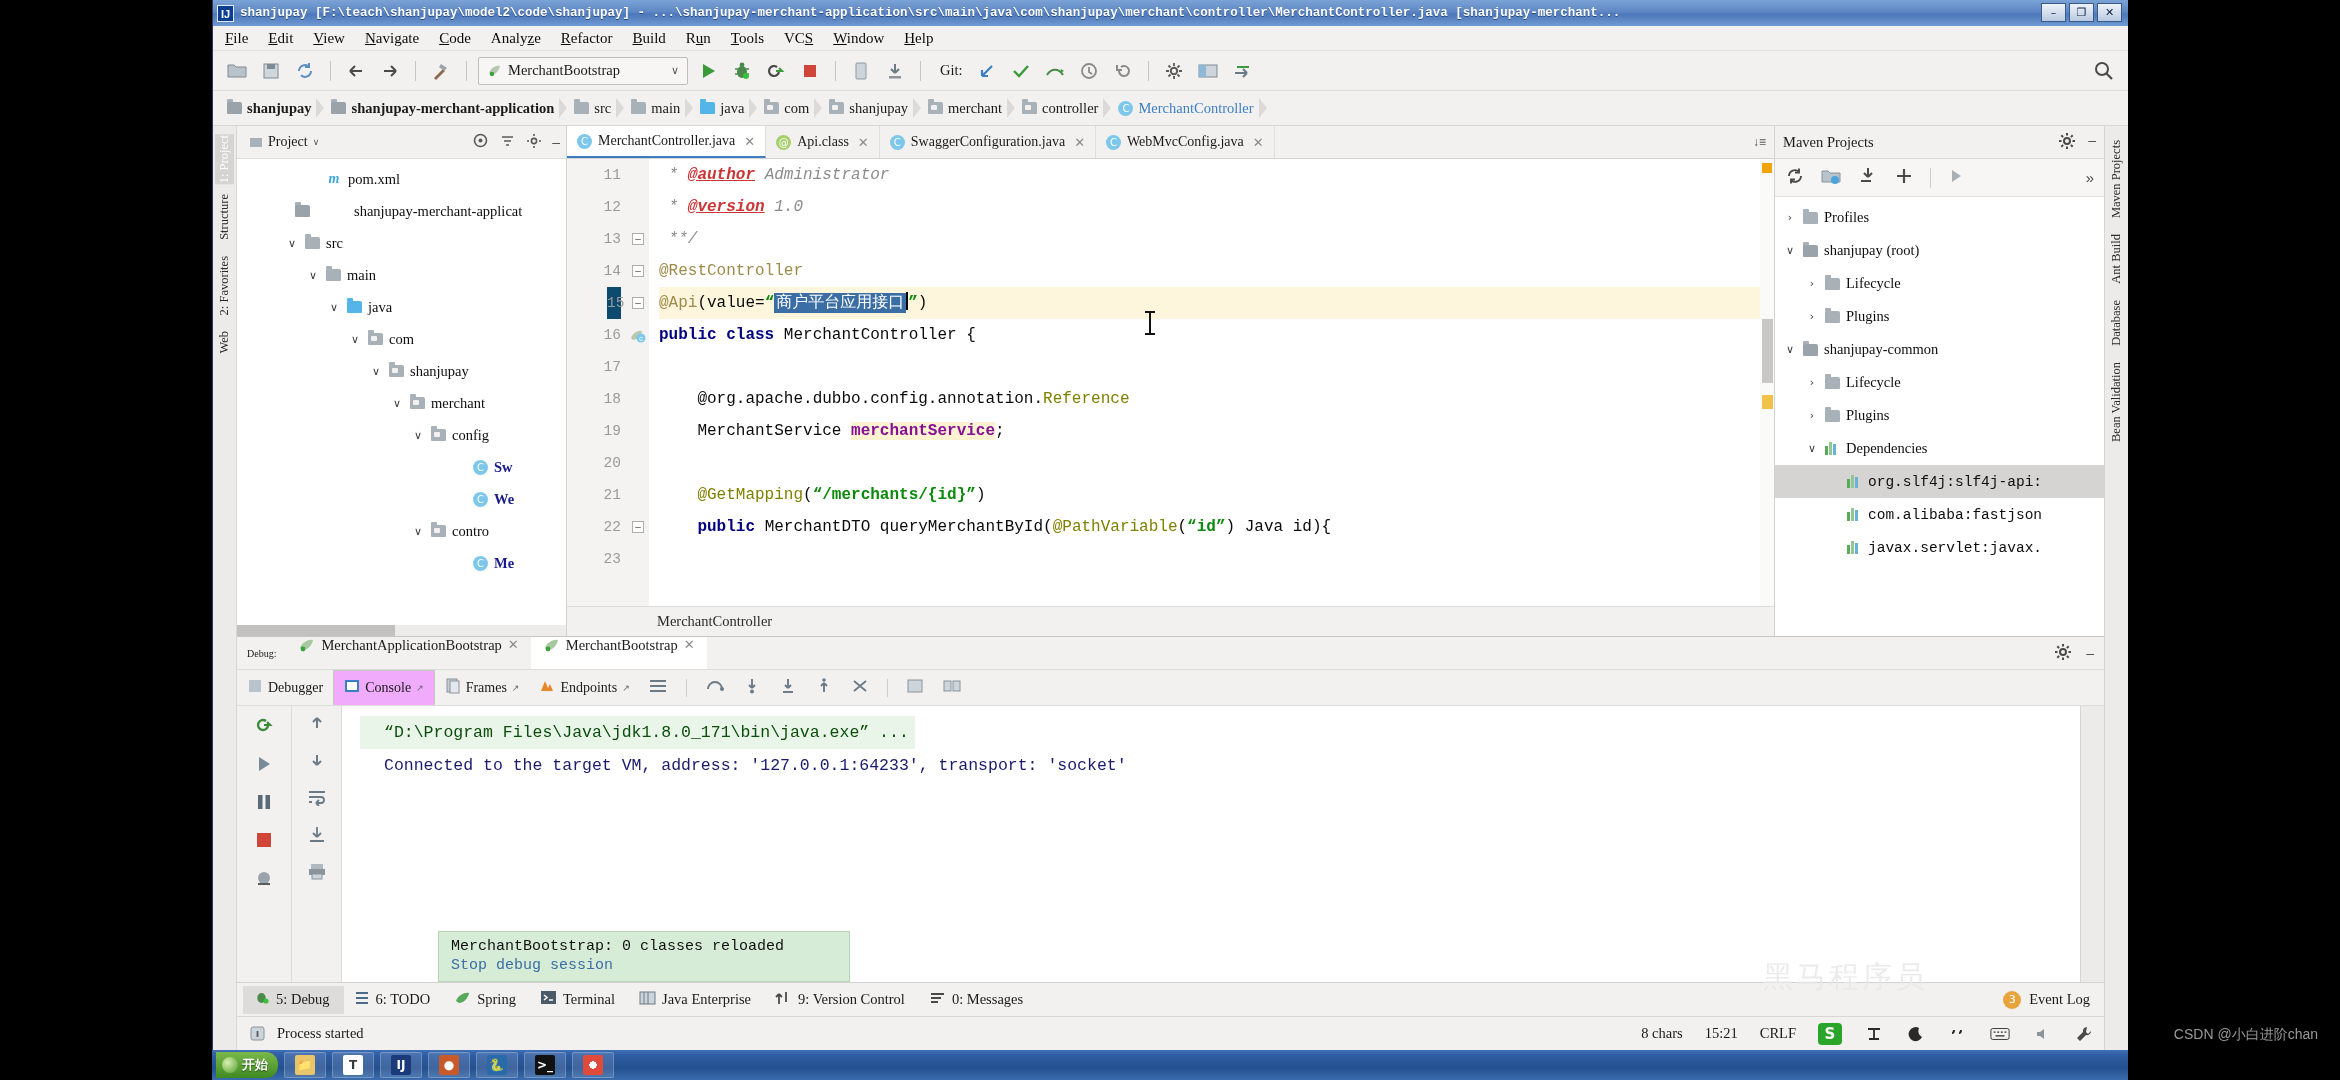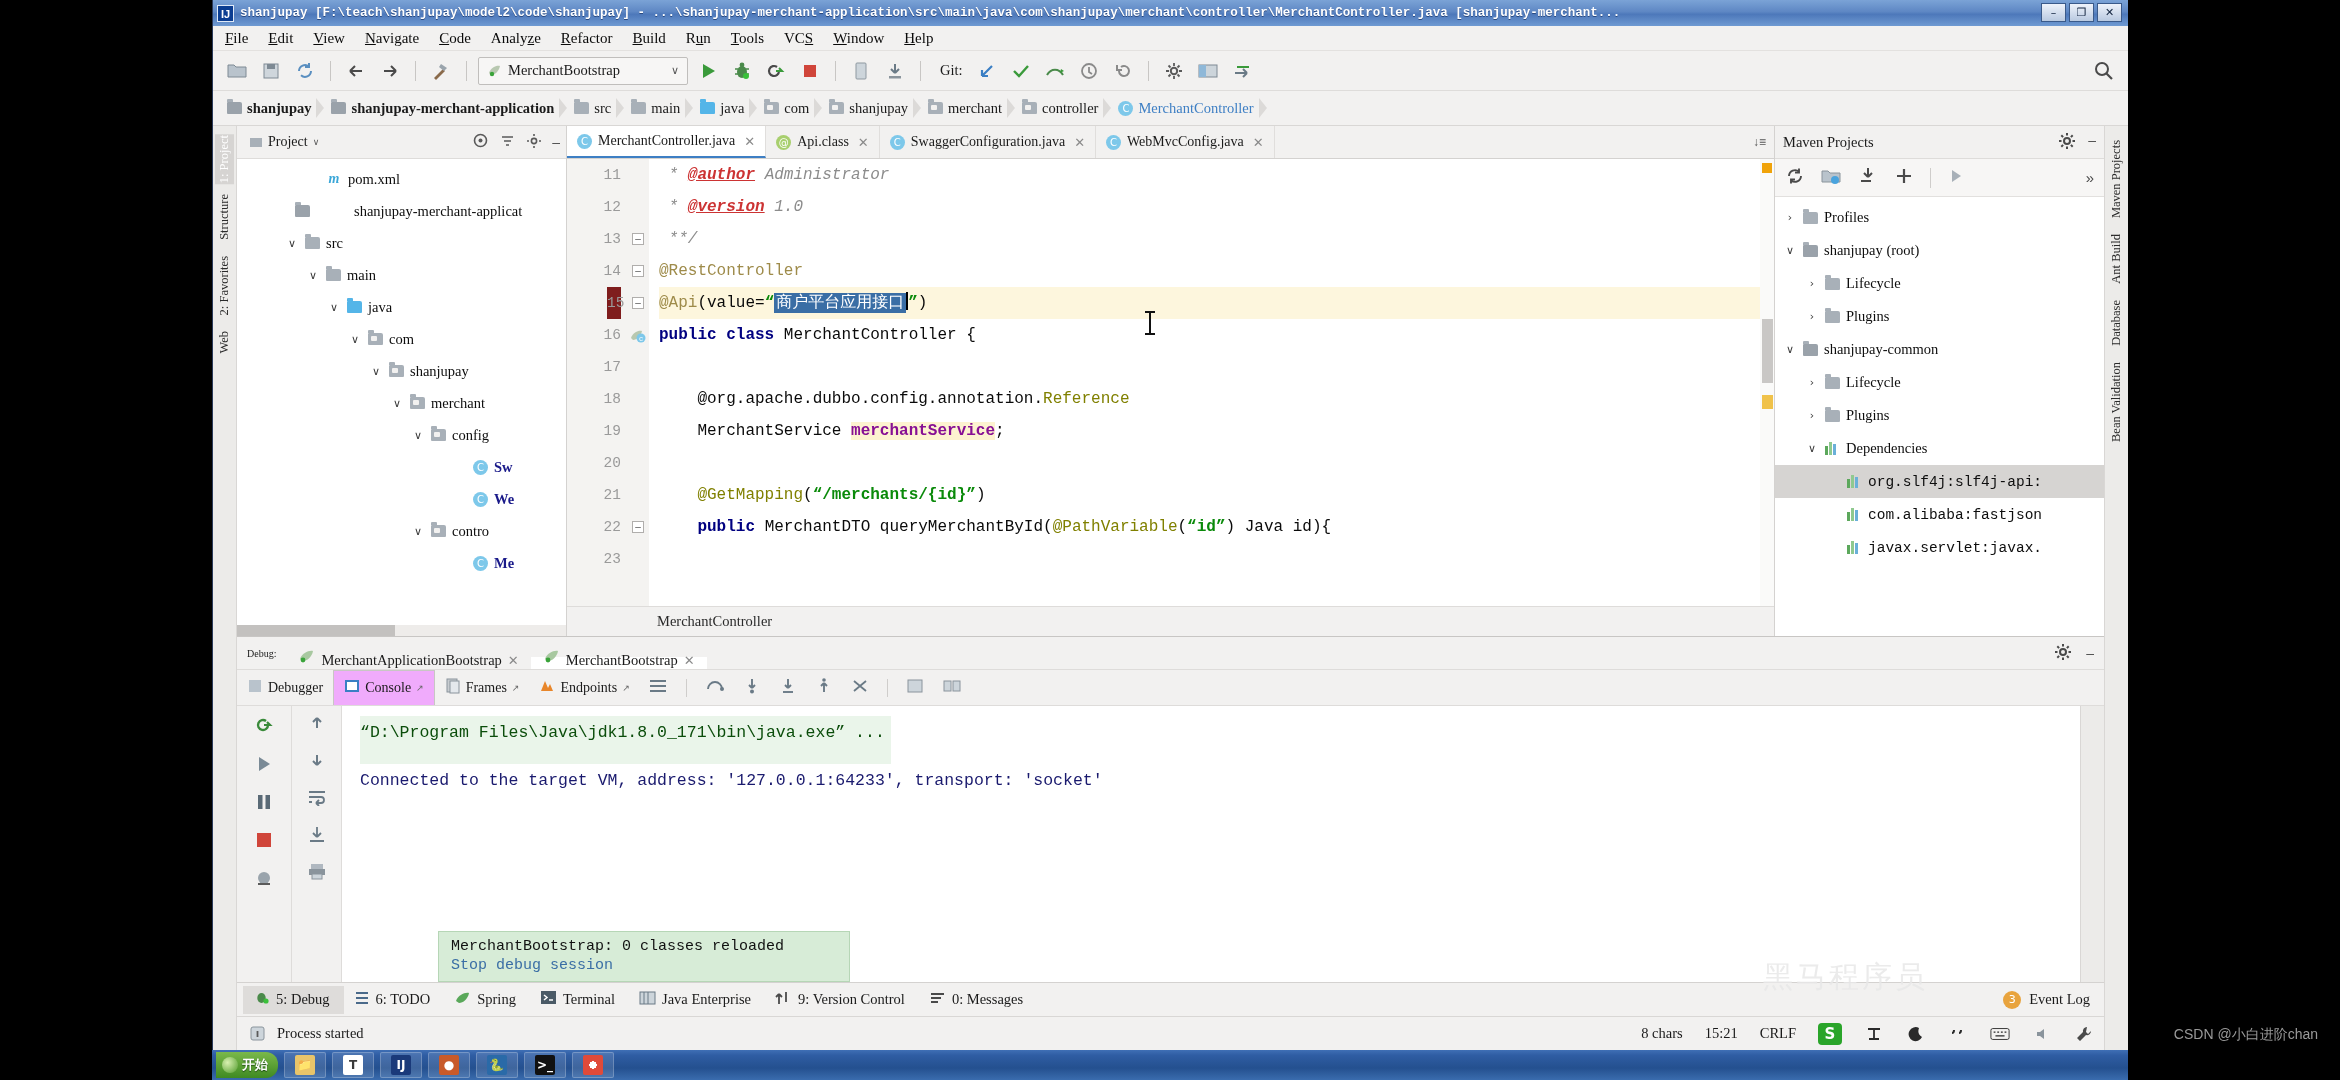--- a/index.html
+++ b/index.html
@@ -124,21 +124,21 @@
     color:#555; font-size:12px; gap:3px; }
   .abadge { width:15px; height:15px; border-radius:50%; background:#a8cf6e; color:#fff;
     font-size:10px; line-height:15px; text-align:center; flex:0 0 15px;
     font-family:"DejaVu Sans", sans-serif; }
 
   .ebody { flex:1 1 auto; display:flex; position:relative; overflow:hidden;
     font-family:"Liberation Mono", monospace; font-size:16px; }
   .gutter { width:60px; flex:0 0 60px; background:#f4f3f1; text-align:right;
     padding-right:6px; color:#9a9a9a; font-size:14.5px; }
   .gline { height:32px; line-height:32px; }
-  .gline.hl { background:#7f1d1d;margin-left:40px; }
+  .gline.hl { background:#0c4a6e;margin-left:40px; }
   .foldcol { width:22px; flex:0 0 22px; background:#f4f3f1; position:relative; }
   .fold { position:absolute; left:5px; width:12px; height:12px; border:1px solid #b0aeac;
     background:#fff; color:#555; font-size:9px; line-height:10px; text-align:center;
     font-family:"DejaVu Sans", sans-serif; }
   .codearea { flex:1 1 auto; position:relative; padding-left:10px; background:#fff; overflow:hidden; }
   .cline { height:32px; line-height:32px; white-space:pre; color:#0a0a0a; }
   .cline.hl { background:#fdf6dd; }
   .kw { color:#000080; font-weight:bold; }
   .cmt { color:#8c8c8c; font-style:italic; }
   .tag { color:#cc3333; font-weight:bold; font-style:italic; text-decoration:underline; }
@@ -183,39 +183,39 @@
   .vstrip-r { width:24px; flex:0 0 24px; background:#ecebe9; border-left:1px solid #d9d7d5;
     display:flex; flex-direction:column; align-items:center; padding-top:8px; gap:4px; }
 
   
   .dbg { flex:1 1 auto; display:flex; flex-direction:column; border-top:1px solid #c8c6c4;
     background:#fff; min-height:0; }
   .dbg-tabs { height:33px; flex:0 0 33px; background:#f2f1f0; display:flex; align-items:stretch;
     border-bottom:1px solid #dedcda; }
   .dbg-tabs .lbl { display:flex; align-items:center; padding:0 10px; font-size:10px;
     font-family:"Liberation Serif", serif; color:#1a1a1a; }
-  .dbg-tab { display:flex; align-items:flex-end; gap:6px; padding:0 12px; font-size:14.5px;
-    font-family:"Liberation Serif", serif; color:#1a1a1a; white-space:nowrap;margin-top:20px; }
+  .dbg-tab { display:flex; align-items:flex-start; gap:6px; padding:0 12px; font-size:14.5px;
+    font-family:"Liberation Serif", serif; color:#1a1a1a; white-space:nowrap; }
   .dbg-tab.active { background:#fff; }
   .dbg-tabs .ic { margin-left:auto; display:flex; align-items:center; gap:14px;
     padding:0 10px; color:#555; font-size:14px; }
   .dbg-sub { height:36px; flex:0 0 36px; background:#f2f1f0; display:flex; align-items:stretch;
     border-bottom:1px solid #dedcda; }
   .sub-tab { display:flex; align-items:center; gap:5px; padding:0 10px; font-size:14px;
     font-family:"Liberation Serif", serif; color:#1a1a1a; white-space:nowrap; }
   .sub-tab.active { background:#f0abfc; border:1px solid #c8c6c4; border-bottom:none; }
   .pin { font-size:9px; color:#666; }
   .dbg-body { flex:1 1 auto; display:flex; min-height:0; }
   .dbg-left { width:55px; flex:0 0 55px; background:#f2f1f0; display:flex; flex-direction:column;
     align-items:center; padding-top:8px; gap:14px; border-right:1px solid #dedcda; color:#4a4a4a; font-size:16px; }
   .dbg-left2 { width:50px; flex:0 0 50px; background:#f2f1f0; display:flex; flex-direction:column;
     align-items:center; padding-top:8px; gap:16px; border-right:1px solid #dedcda; color:#4a4a4a; font-size:15px; }
   .console { flex:1 1 auto; background:#fff; padding:10px 0 0 18px; position:relative;
     font-family:"Liberation Mono", monospace; font-size:16.5px; overflow:hidden; }
-  .cons-line { height:48px; line-height:33px; white-space:pre; color:#111; }
+  .cons-line { height:33px; line-height:33px; white-space:pre; color:#111;padding-left:24px; }
   .cons-line.cmd { color:#0b4d0b; background:#eaf5ea; display:inline-block; padding-right:6px; }
   .cons-line.conn { color:#1a1a6e; }
   .dbg-right { width:24px; flex:0 0 24px; background:#ecebe9; border-left:1px solid #d9d7d5;
     display:flex; flex-direction:column; align-items:center; padding-top:8px; }
 
   
   .notif { position:absolute; left:225px; bottom:68px; width:412px; background:#d7ecd7;
     border:1px solid #b6d6b6; padding:6px 10px 7px 12px; z-index:40; }
   .notif .l1 { font-size:15px; font-family:"Liberation Mono", monospace; color:#111; }
   .notif .l2 { font-size:15px; font-family:"Liberation Mono", monospace; color:#3a6ea5; margin-top:2px; }

